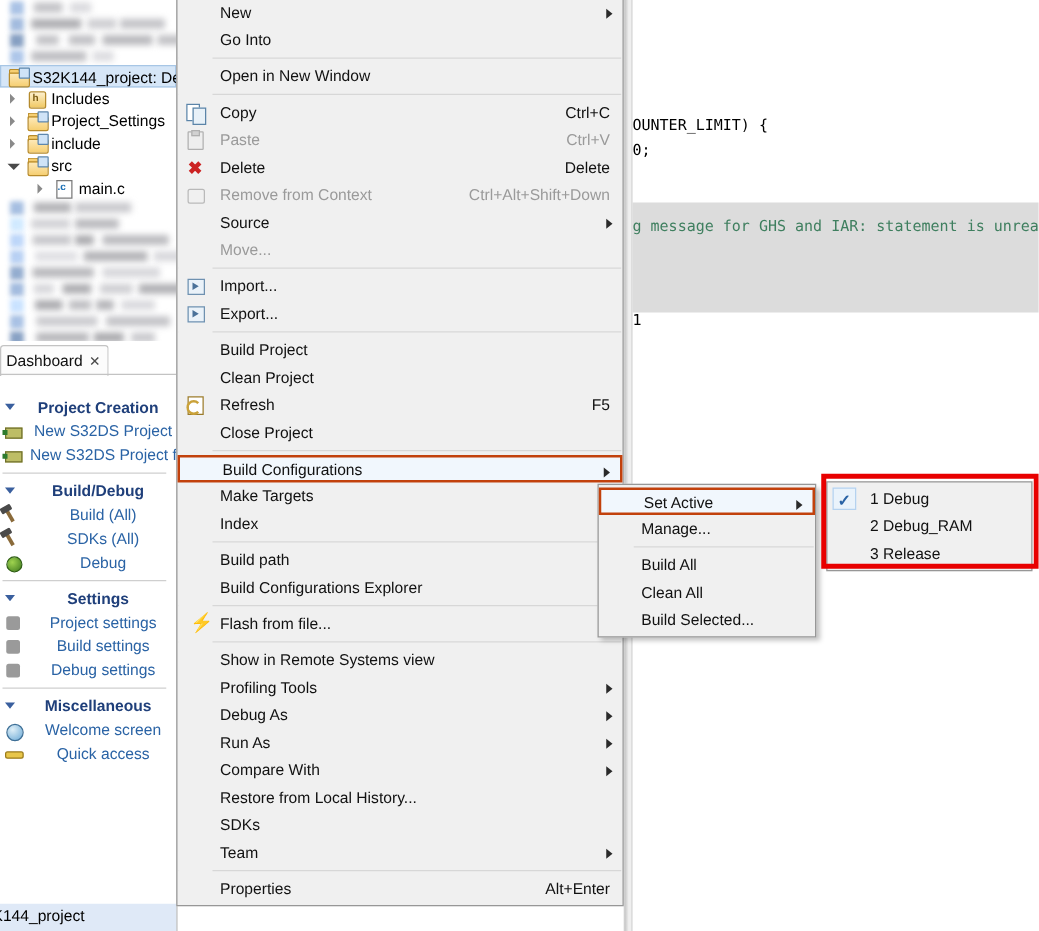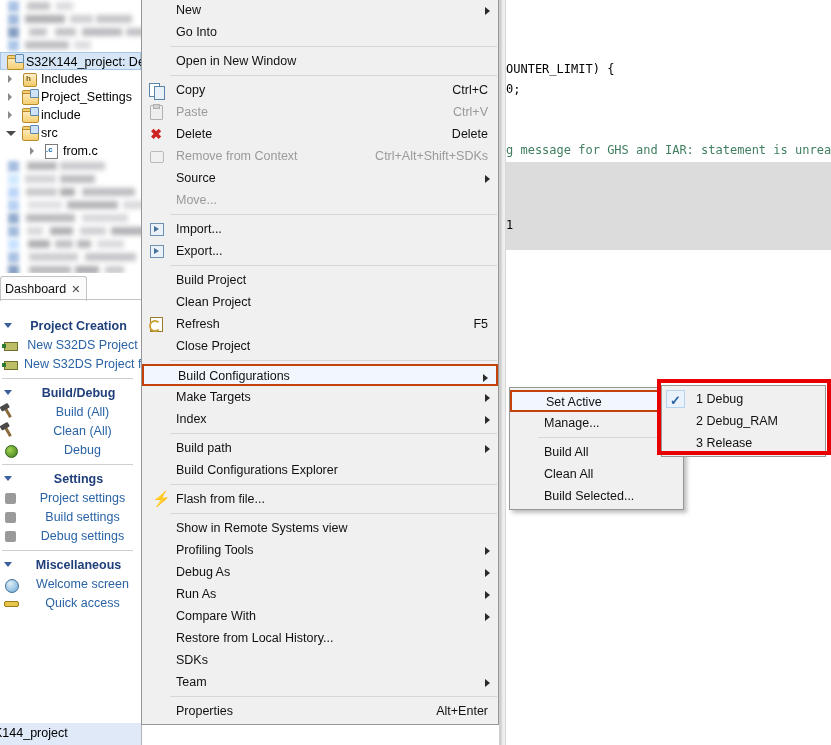--- a/index.html
+++ b/index.html
@@ -72,21 +72,21 @@
      background:radial-gradient(circle at 35% 30%,#dfeff7,#6aa9d6);border:1px solid #3e6f96;}
   .dz-key{position:absolute;left:1px;top:5px;width:13px;height:4px;background:#e8c64a;border:1px solid #9a7a18;border-radius:2px;}
   #bottom-strip{position:absolute;left:0;top:718px;width:141px;height:27px;background:#ffffff;
      border-right:1px solid #b4b4b4;}
   #bottom-sel{position:absolute;left:0;top:723px;width:141px;height:22px;background:#dfe9f7;}
   #bottom-sel span{position:absolute;left:-6px;top:3px;font-size:12.5px;white-space:nowrap;}
   
   #editor{position:absolute;left:500px;top:0;width:331px;height:745px;background:#ffffff;
      font-family:"DejaVu Sans Mono", monospace;font-size:12px;}
   #editor-gutter{position:absolute;left:0;top:0;width:5px;height:745px;background:#efefef;border-right:1px solid #d8d8d8;}
-  .code-line{position:absolute;white-space:pre;left:0;}
+  .code-line{position:absolute;white-space:pre;left:0;margin-top:31px;}
   .kw-cmt{color:#3f7f5f;}
   #code-hl{position:absolute;left:6px;top:162px;width:325px;height:88px;background:#dcdcdc;}
   
   #ctx-menu{position:absolute;left:141px;top:-4px;width:358px;background:#f0f0f0;
      border:1px solid #979797;box-sizing:border-box;padding:2px 0;}
   #ctx-iconcol{position:absolute;left:1px;top:1px;width:27px;bottom:1px;background:#f0f0f0;}
   .mi{position:relative;height:22px;line-height:22px;padding-left:34px;padding-right:10px;
      font-size:12.5px;color:#111;white-space:nowrap;}
   .mi.dis{color:#9a9a9a;}
   .mi .accel{position:absolute;right:10px;top:0;font-size:12.5px;}
@@ -104,21 +104,21 @@
      line-height:12px;font-weight:bold;text-align:center;}
   .g-remove{position:absolute;left:2px;top:3px;width:12px;height:10px;border:1px solid #b9b9b9;border-radius:2px;}
   .g-import{position:absolute;left:2px;top:2px;width:12px;height:11px;border:1px solid #6f91b0;background:#eaf2f9;}
   .g-import:after{content:"";position:absolute;left:3px;top:2px;border-left:5px solid #4a7199;
      border-top:3px solid transparent;border-bottom:3px solid transparent;}
   .g-refresh{position:absolute;left:2px;top:1px;width:11px;height:13px;background:#fff;border:1px solid #9a7b2a;}
   .g-refresh:after{content:"";position:absolute;left:-2px;top:2px;width:8px;height:8px;border:2px solid #caa23a;
      border-radius:50%;border-right-color:transparent;}
   .g-flash{position:absolute;left:4px;top:1px;color:#f2b705;font-size:15px;line-height:14px;}
   
-  #sub-bc{position:absolute;left:509px;top:387px;width:175px;background:#f0f0f0;
+  #sub-bc{position:absolute;left:478px;top:387px;width:175px;background:#f0f0f0;
      border:1px solid #979797;box-sizing:border-box;padding:2px 0;
      box-shadow:3px 3px 4px rgba(0,0,0,0.25);}
   #sub-bc-iconcol{position:absolute;left:1px;top:1px;width:27px;bottom:1px;background:#f0f0f0;}
   
   #sub-sa{position:absolute;left:661px;top:385px;width:165px;background:#f0f0f0;
      border:1px solid #979797;box-sizing:border-box;padding:2px 0;}
   #sub-sa-iconcol{position:absolute;left:1px;top:1px;width:27px;bottom:1px;background:#f0f0f0;}
   .check-box{position:absolute;left:4px;top:2px;width:19px;height:18px;background:#eaf3fb;
      border:1px solid #b5d2ef;box-sizing:border-box;}
   .check-box:after{content:"\2713";position:absolute;left:3px;top:-1px;font-size:13px;color:#2a63a5;font-weight:bold;}
@@ -201,21 +201,21 @@
             <span class="fdeco"></span>
           </span>
           <span class="tlabel" style="left: 41px;">src</span>
         </div>
         <div class="tree-item">
           <span class="arrow arrow-collapsed" style="left: 28px;"></span>
           <span class="ico-c" style="left: 44px;">
             <span class="cpage"></span>
             <span class="cmark">.c</span>
           </span>
-          <span class="tlabel" style="left: 63px;">from.c</span>
+          <span class="tlabel" style="left: 63px;">main.c</span>
         </div>
       </div>
     <div id="blur-bottom">
         <div class="blur-row">
           <div class="blur-icon" style="background: rgb(165, 190, 225);"></div>
           <div class="blur-bar" style="left: 27px; width: 30px; background: rgb(178, 178, 182);"></div>
           <div class="blur-bar" style="left: 60px; width: 45px; background: rgb(201, 201, 205);"></div>
         </div>
         <div class="blur-row">
           <div class="blur-icon" style="background: rgb(208, 233, 255);"></div>
@@ -286,21 +286,21 @@
             </span><span>New S32DS Project from</span></div>
           <div class="dash-sep"></div>
         </div>
         <div class="dash-section">
           <div class="dash-head"><span class="tw"></span><span>Build/Debug</span></div>
           <div class="dash-link"><span class="dico">
               <span class="dz-hammer"></span>
             </span><span>Build   (All)</span></div>
           <div class="dash-link"><span class="dico">
               <span class="dz-hammer"></span>
-            </span><span>Clean   (All)</span></div>
+            </span><span>SDKs   (All)</span></div>
           <div class="dash-link"><span class="dico">
               <span class="dz-bug"></span>
             </span><span>Debug</span></div>
           <div class="dash-sep"></div>
         </div>
         <div class="dash-section">
           <div class="dash-head"><span class="tw"></span><span>Settings</span></div>
           <div class="dash-link"><span class="dico">
               <span class="dz-gear"></span>
             </span><span>Project settings</span></div>
@@ -354,21 +354,21 @@
           <span class="g-copy"></span>
         </span><span>Copy</span><span class="accel">Ctrl+C</span></div>
       <div class="mi dis"><span class="mico">
           <span class="g-paste"></span>
         </span><span>Paste</span><span class="accel">Ctrl+V</span></div>
       <div class="mi"><span class="mico">
           <span class="g-delete">✖</span>
         </span><span>Delete</span><span class="accel">Delete</span></div>
       <div class="mi dis"><span class="mico">
           <span class="g-remove"></span>
-        </span><span>Remove from Context</span><span class="accel">Ctrl+Alt+Shift+SDKs</span></div>
+        </span><span>Remove from Context</span><span class="accel">Ctrl+Alt+Shift+Down</span></div>
       <div class="mi"><span>Source</span><span class="sub-arrow"></span></div>
       <div class="mi dis"><span>Move...</span></div>
       <div class="msep"></div>
       <div class="mi"><span class="mico">
           <span class="g-import"></span>
         </span><span>Import...</span></div>
       <div class="mi"><span class="mico">
           <span class="g-import"></span>
         </span><span>Export...</span></div>
       <div class="msep"></div>

